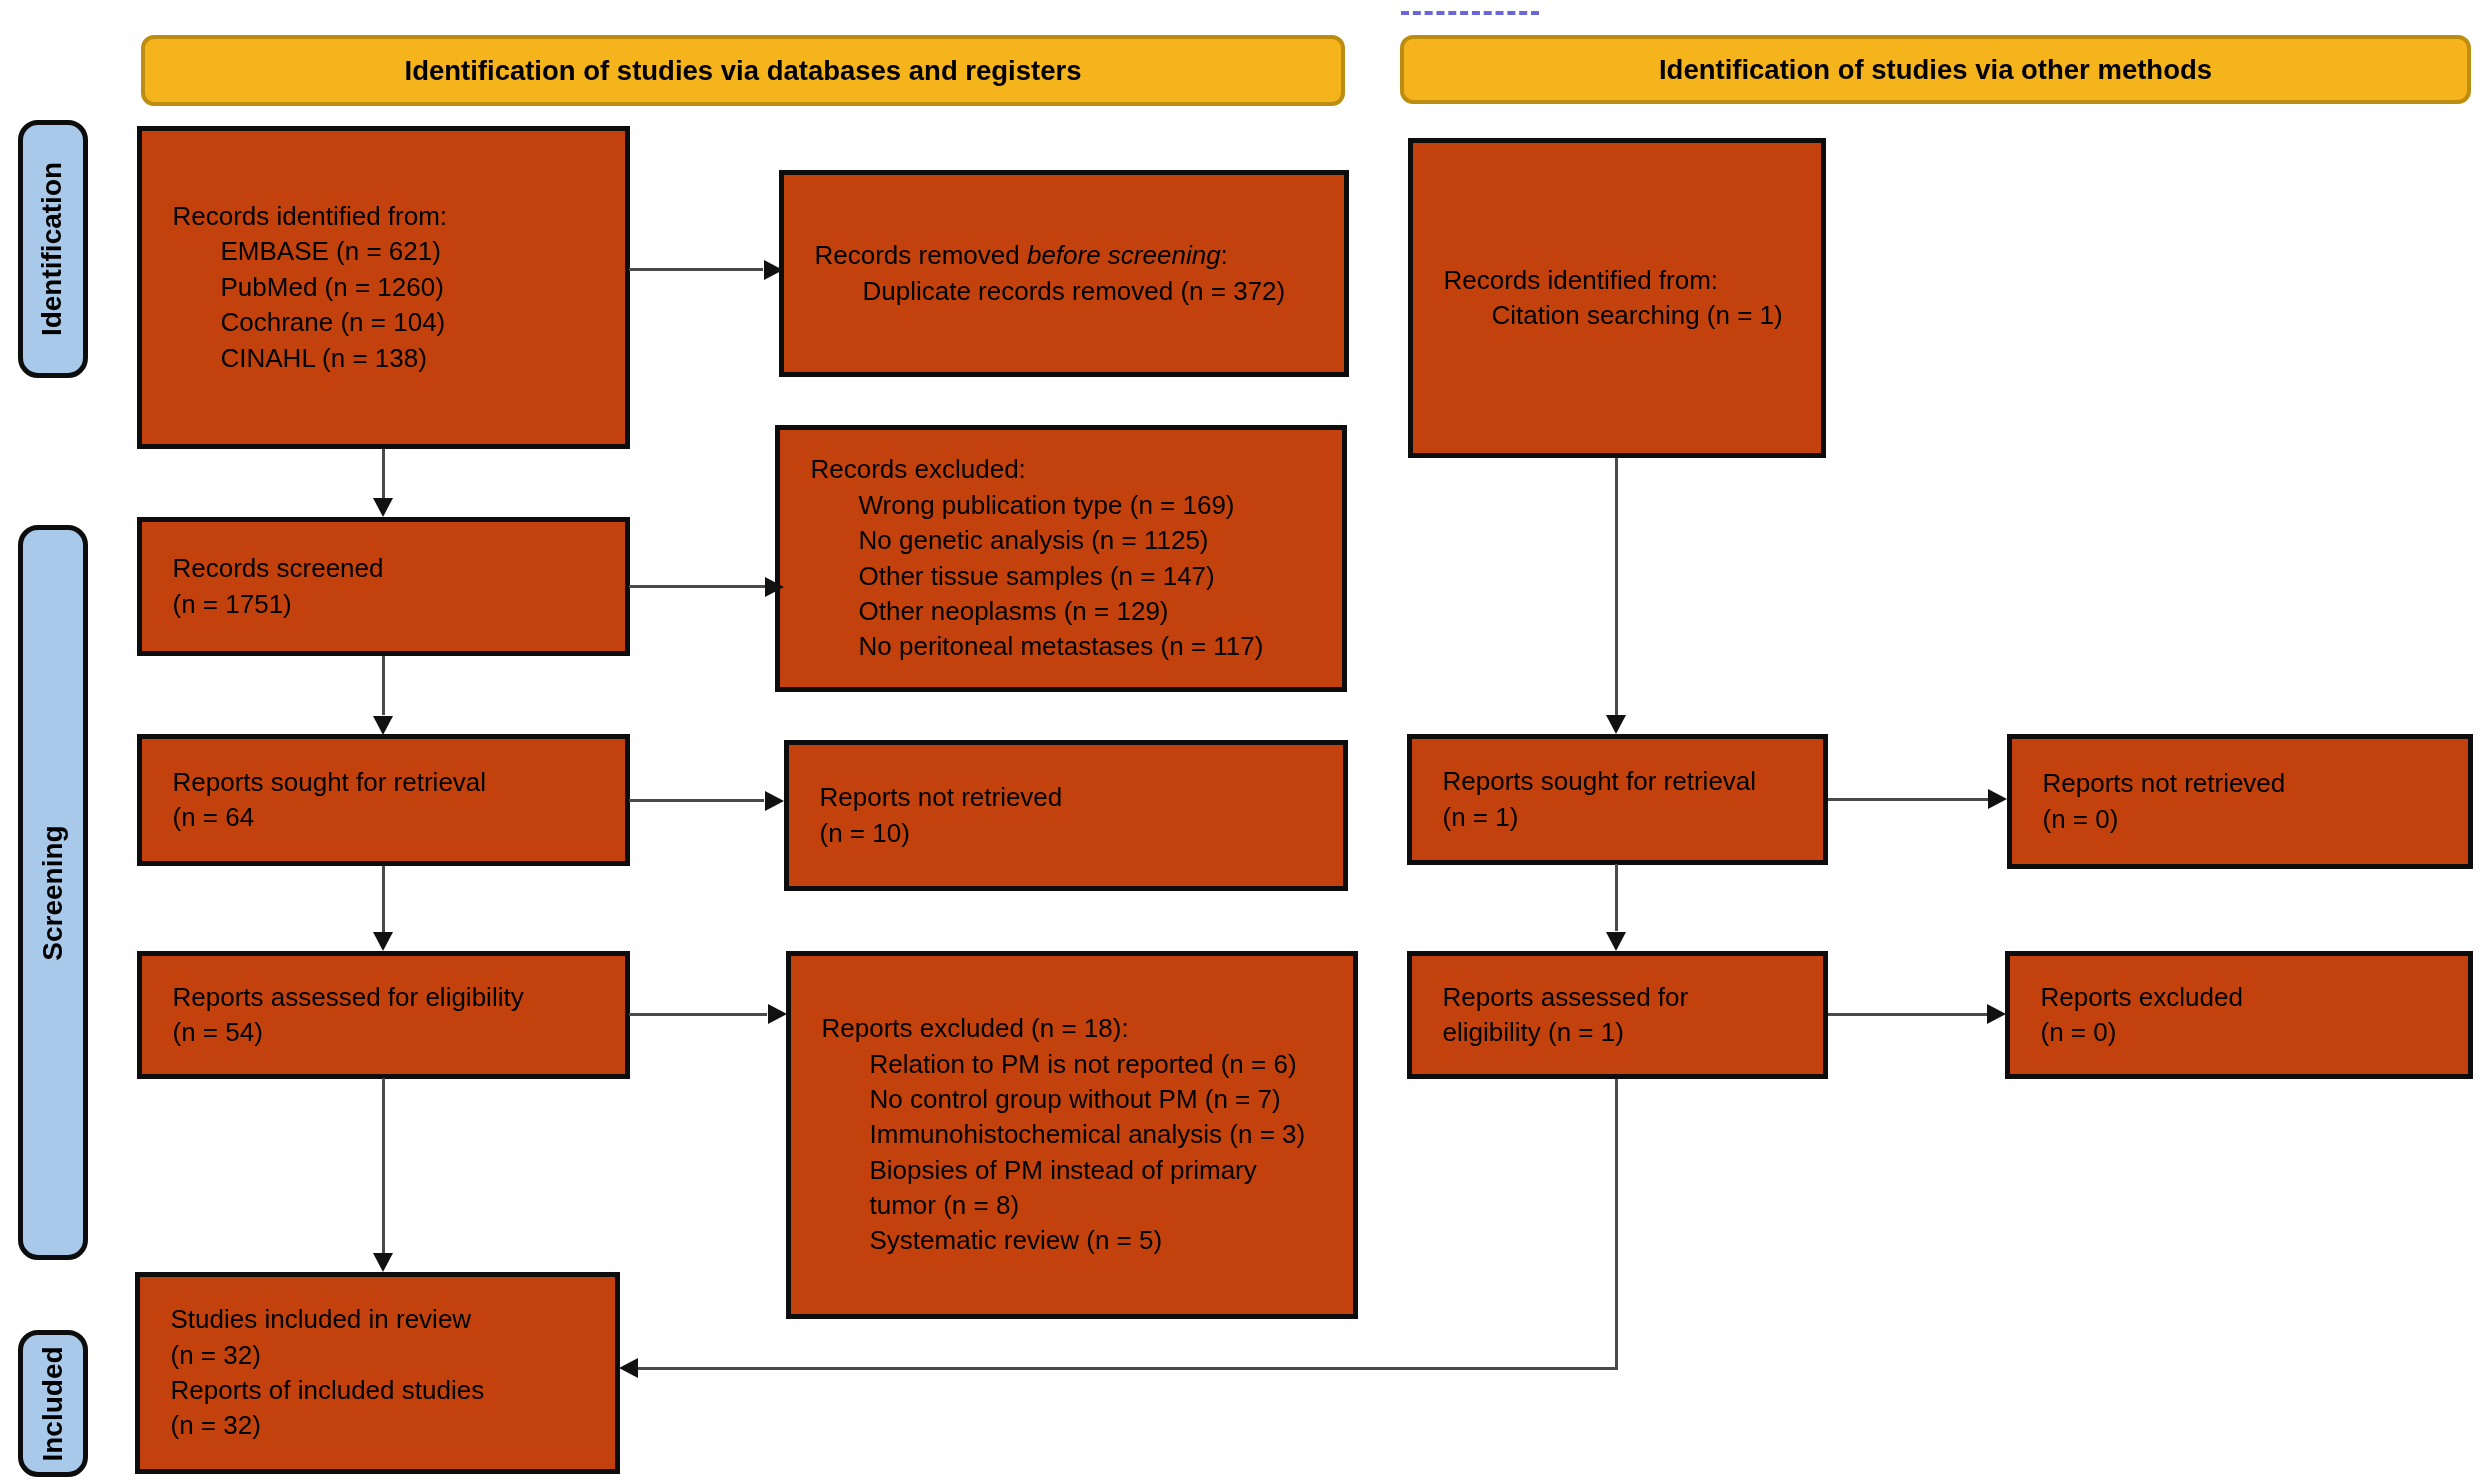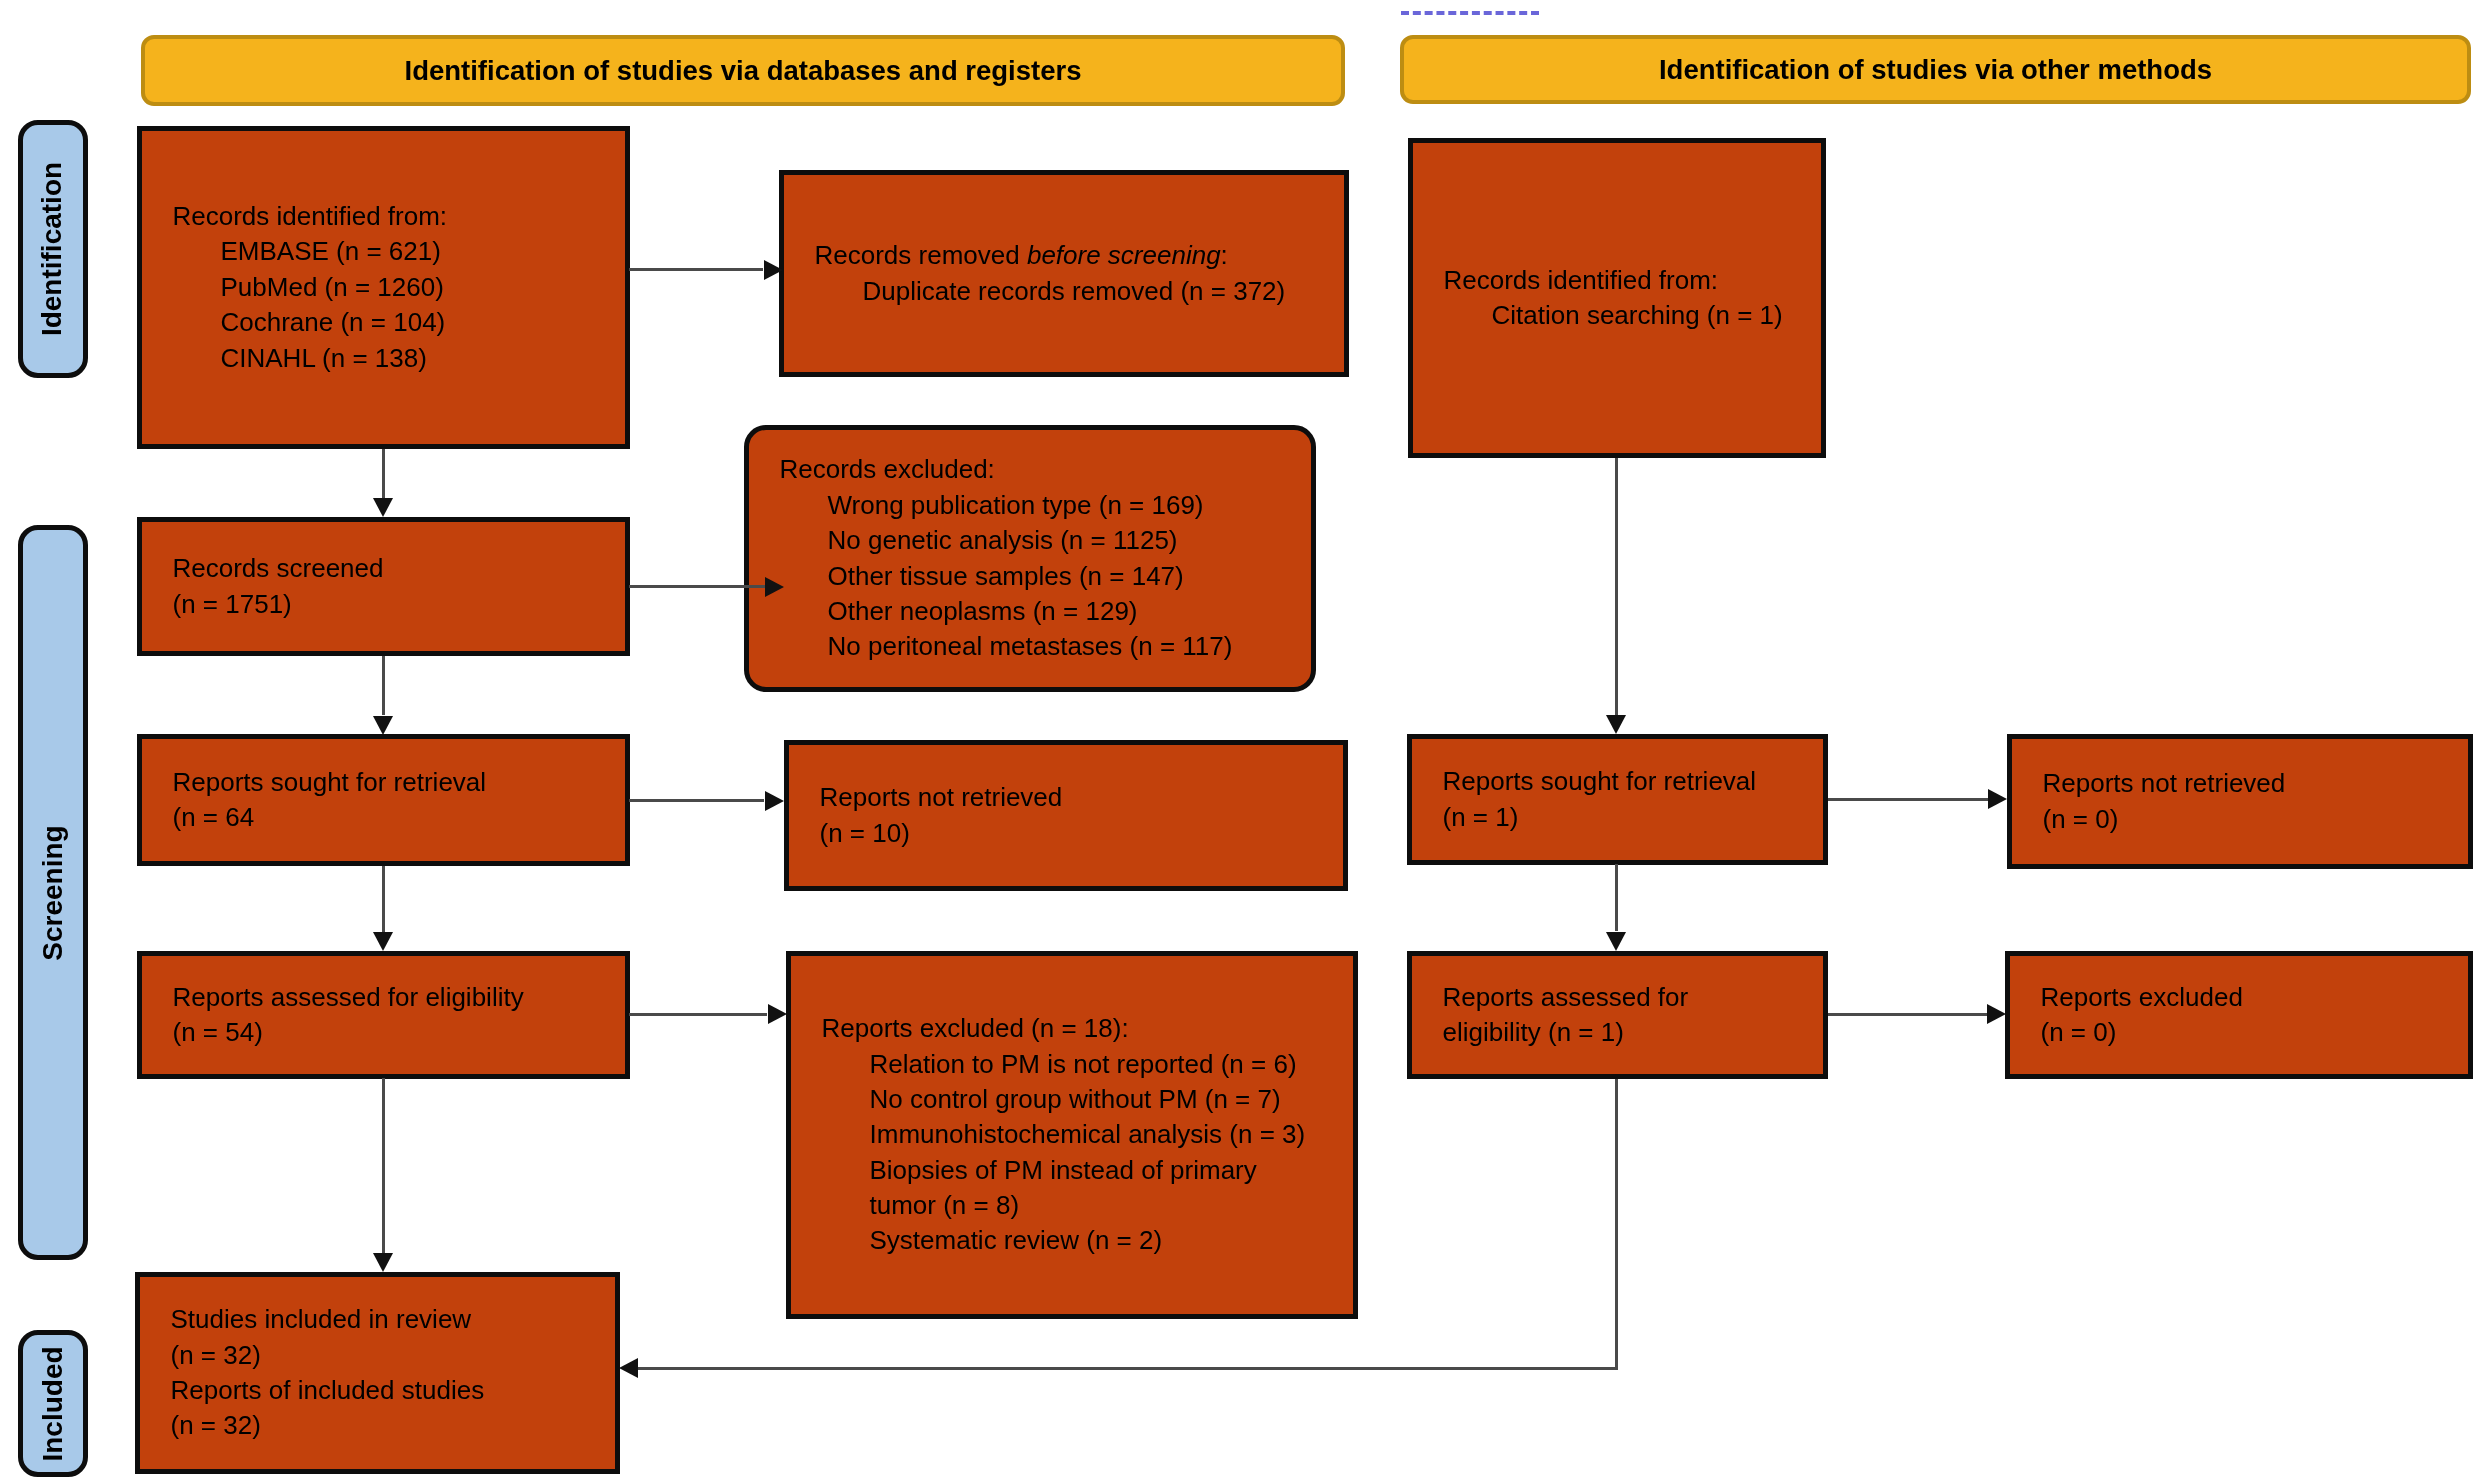--- a/index.html
+++ b/index.html
@@ -81,21 +81,21 @@
         <div class="line"><span>Records removed </span><span class="it">before screening</span><span>:</span></div>
         <div class="line indent"><span>Duplicate records removed (n = 372)</span></div>
       </div>
   </div>
   <div class="pbox" style="left:137px; top:517px; width:493px; height:139px;">
     <div class="box-text">
         <div class="line"><span>Records screened</span></div>
         <div class="line"><span>(n = 1751)</span></div>
       </div>
   </div>
-  <div class="pbox" style="left:744px; top:425px; width:572px; height:267px;border-radius:22px;">
+  <div class="pbox" style="left:775px; top:425px; width:572px; height:267px;">
     <div class="box-text">
         <div class="line"><span>Records excluded:</span></div>
         <div class="line indent"><span>Wrong publication type (n = 169)</span></div>
         <div class="line indent"><span>No genetic analysis (n = 1125)</span></div>
         <div class="line indent"><span>Other tissue samples (n = 147)</span></div>
         <div class="line indent"><span>Other neoplasms (n = 129)</span></div>
         <div class="line indent"><span>No peritoneal metastases (n = 117)</span></div>
       </div>
   </div>
   <div class="pbox" style="left:137px; top:734px; width:493px; height:132px;">
@@ -117,21 +117,21 @@
       </div>
   </div>
   <div class="pbox" style="left:786px; top:951px; width:572px; height:368px;">
     <div class="box-text">
         <div class="line"><span>Reports excluded (n = 18):</span></div>
         <div class="line indent"><span>Relation to PM is not reported (n = 6)</span></div>
         <div class="line indent"><span>No control group without PM (n = 7)</span></div>
         <div class="line indent"><span>Immunohistochemical analysis (n = 3)</span></div>
         <div class="line indent"><span>Biopsies of PM instead of primary</span></div>
         <div class="line indent"><span>tumor (n = 8)</span></div>
-        <div class="line indent"><span>Systematic review (n = 2)</span></div>
+        <div class="line indent"><span>Systematic review (n = 5)</span></div>
       </div>
   </div>
   <div class="pbox" style="left:135px; top:1272px; width:485px; height:202px;">
     <div class="box-text">
         <div class="line"><span>Studies included in review</span></div>
         <div class="line"><span>(n = 32)</span></div>
         <div class="line"><span>Reports of included studies</span></div>
         <div class="line"><span>(n = 32)</span></div>
       </div>
   </div>

